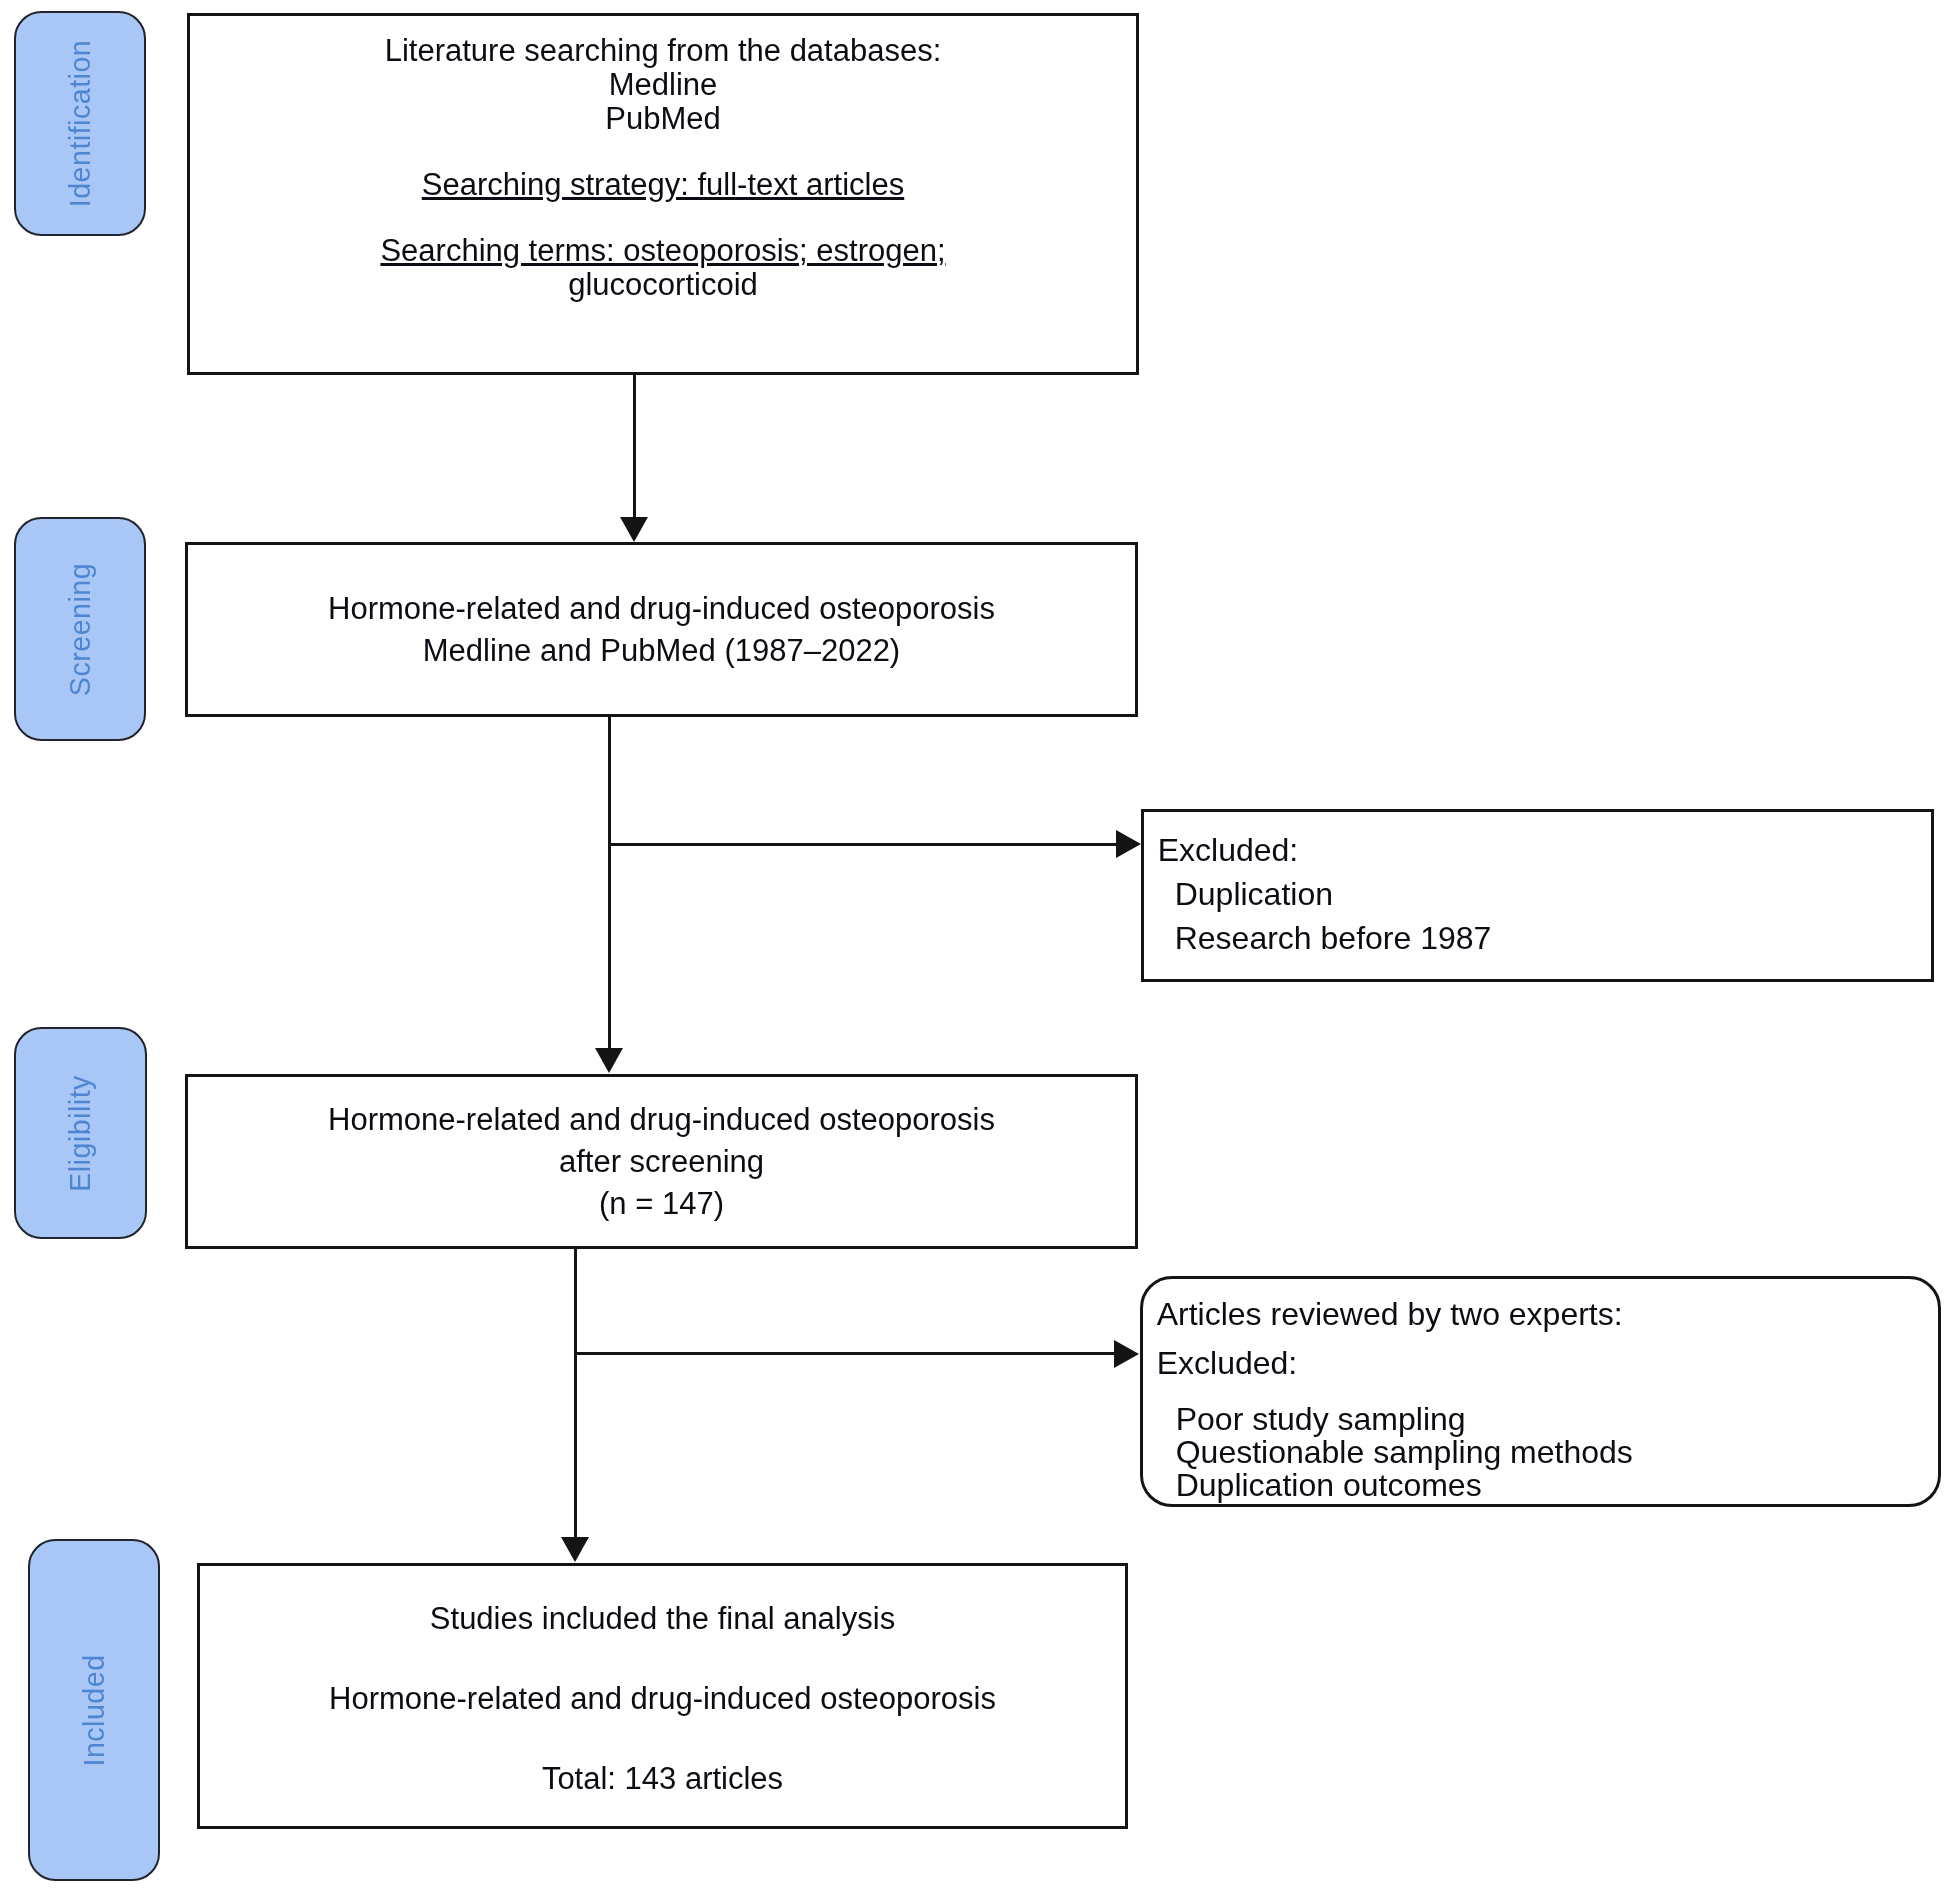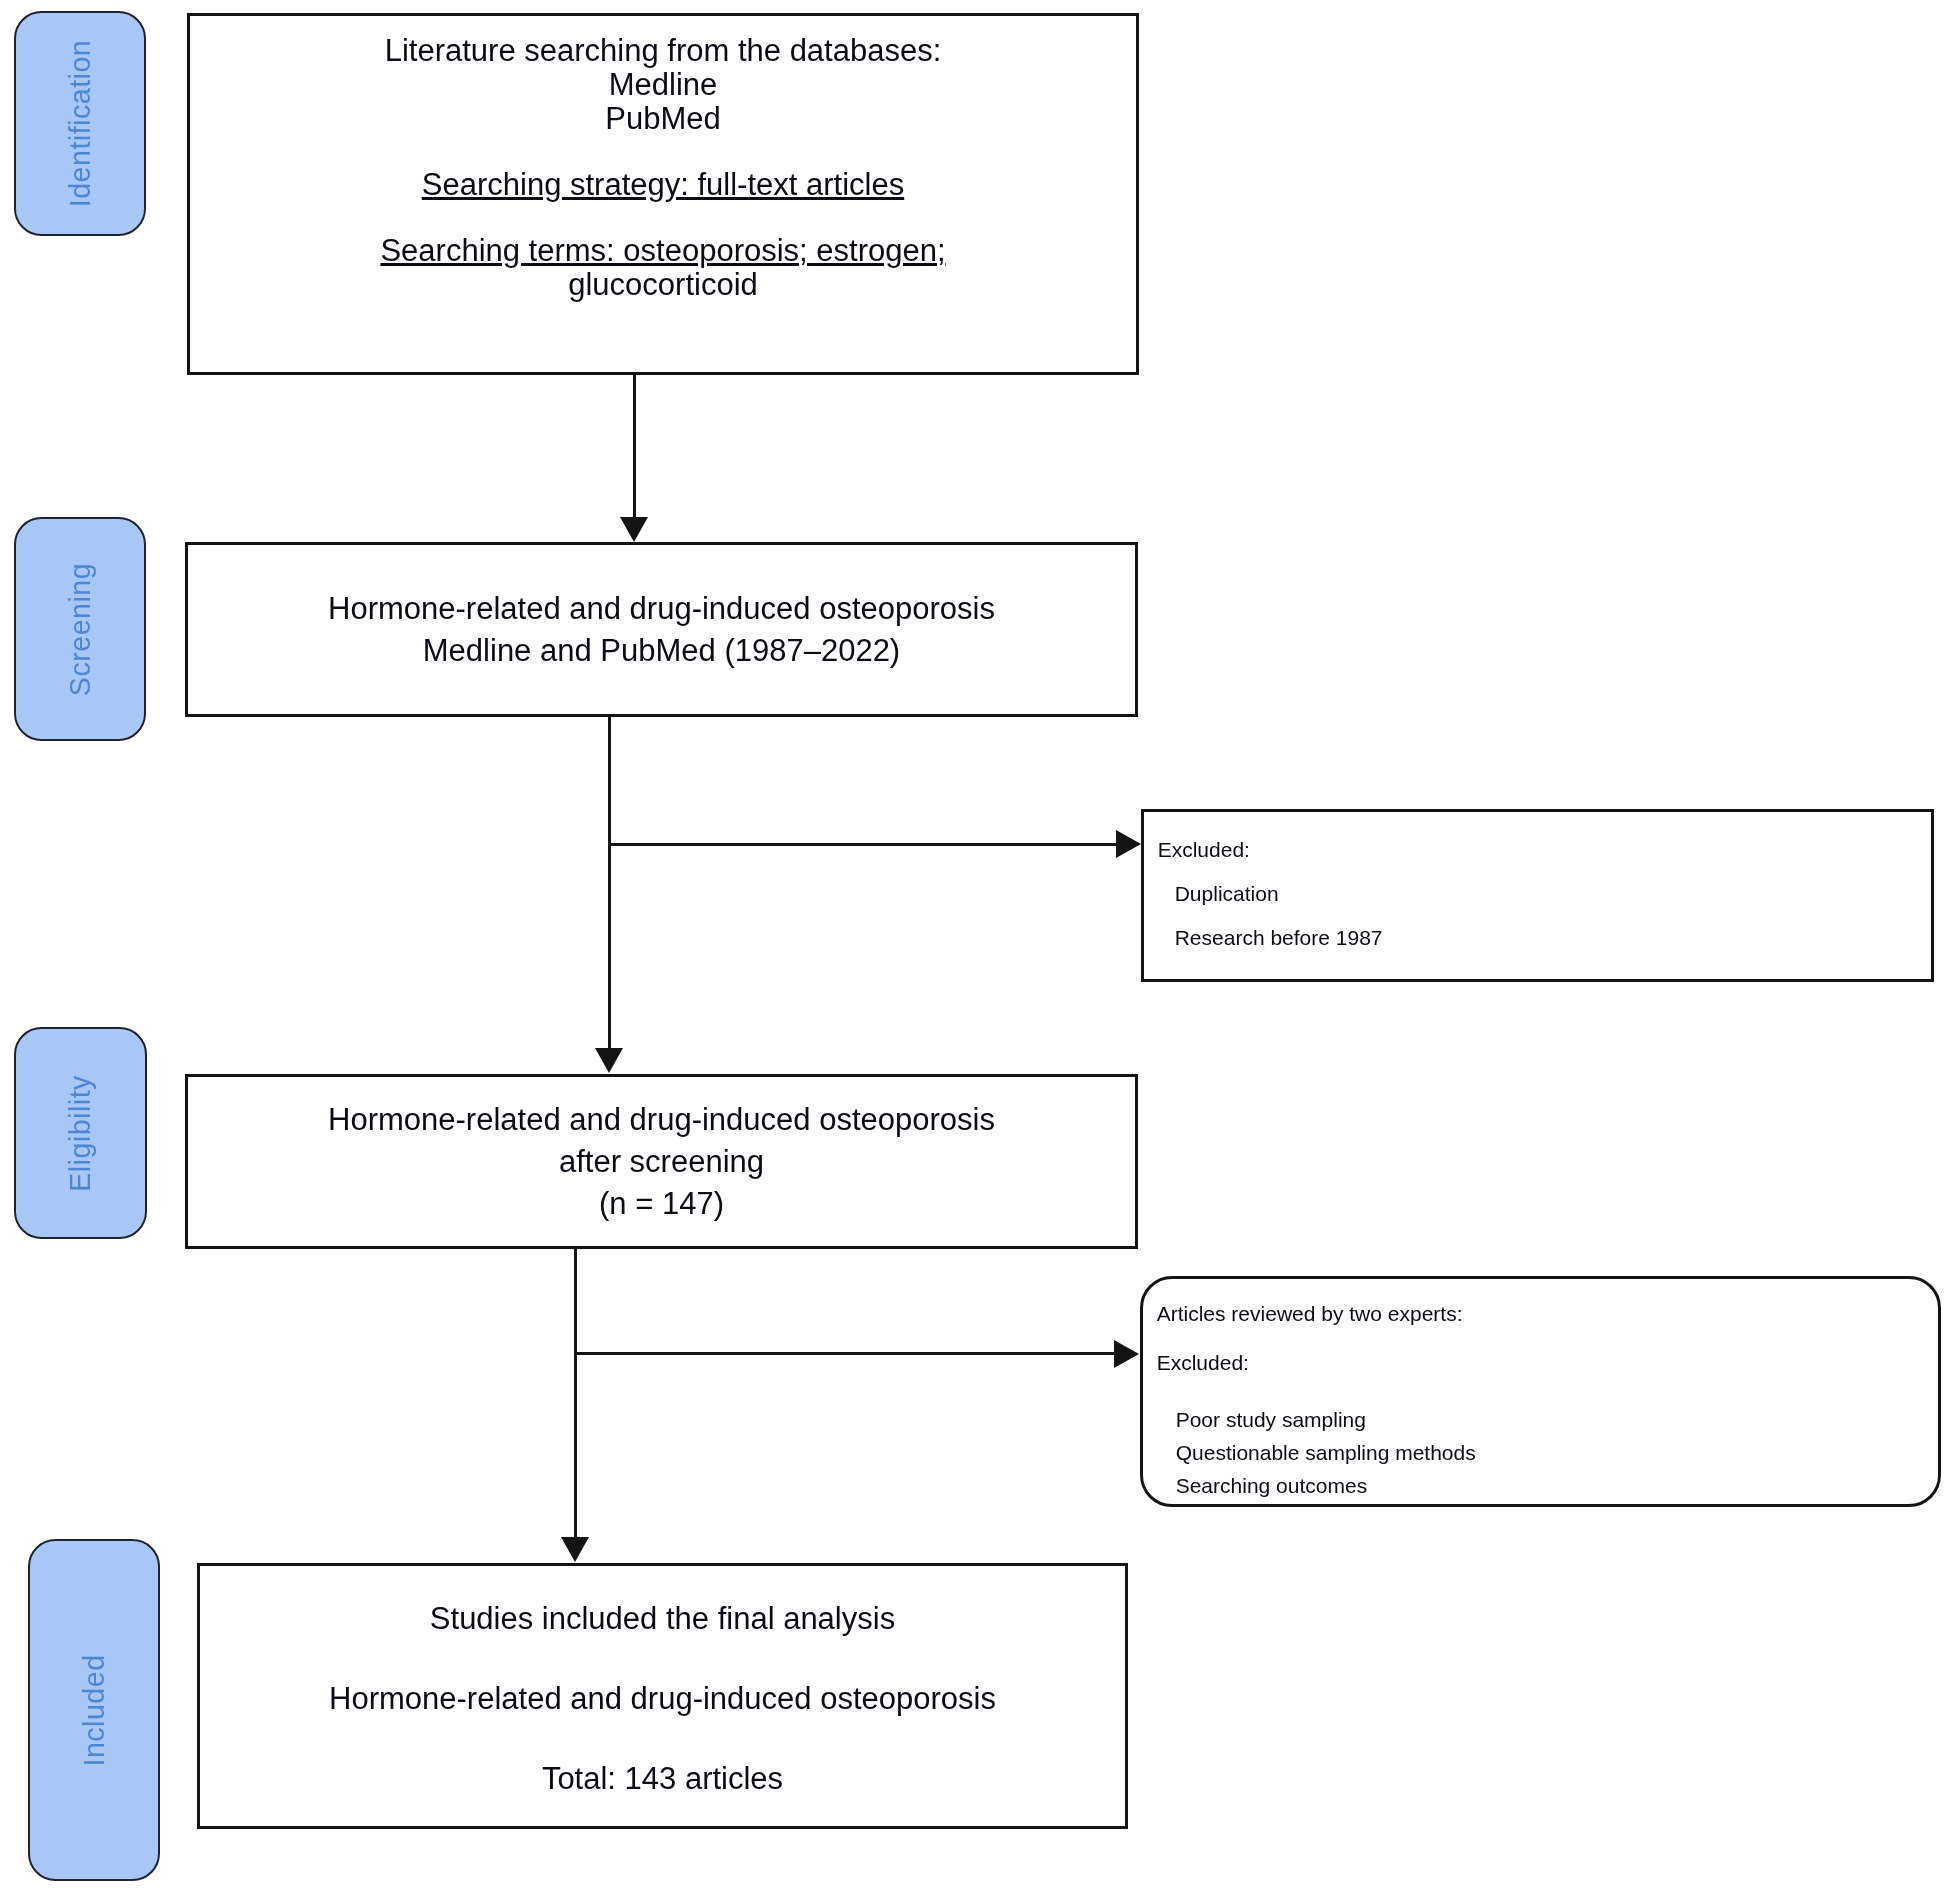--- a/index.html
+++ b/index.html
@@ -44,21 +44,21 @@
   #box-screening{left:185px;top:542px;width:953px;height:175px;display:flex;flex-direction:column;justify-content:center;line-height:42px;}
   #box-eligibility{left:185px;top:1074px;width:953px;height:175px;display:flex;flex-direction:column;justify-content:center;line-height:42px;}
   #box-included{left:197px;top:1563px;width:931px;height:266px;padding-top:34px;line-height:38px;}
   #box-included .gap{margin-top:42px;}
 
   
   .side-box{
     position:absolute;box-sizing:border-box;
     background:#ffffff;
     border:3.7px solid #141414;
-    font-size:21px;
+    font-size:32px;
     text-align:left;
   }
   #box-excluded1{left:1141px;top:809px;width:793px;height:173px;padding:16px 10.6px 0 13.7px;line-height:44px;}
   #box-excluded1 .item{padding-left:17px;}
   #box-excluded2{left:1140px;top:1276px;width:801px;height:231px;padding:16px 10.6px 0 13.7px;border-radius:32px;}
   #box-excluded2 .intro{line-height:38px;}
   #box-excluded2 .title{margin-top:10.6px;line-height:38px;}
   #box-excluded2 .items{margin-top:21px;line-height:33px;}
   #box-excluded2 .item{padding-left:19px;}
 
@@ -132,21 +132,21 @@
     <div class="item">Duplication</div>
     <div class="item">Research before 1987</div>
   </div>
 
   <div class="side-box" id="box-excluded2">
     <div class="intro">Articles reviewed by two experts:</div>
     <div class="title">Excluded:</div>
     <div class="items">
       <div class="item">Poor study sampling</div>
       <div class="item">Questionable sampling methods</div>
-      <div class="item">Searching outcomes</div>
+      <div class="item">Duplication outcomes</div>
     </div>
   </div>
 
   <div class="vline" id="arrow1-line"></div>
   <div class="head-down" id="arrow1-head"></div>
 
   <div class="vline" id="arrow2-line"></div>
   <div class="head-down" id="arrow2-head"></div>
   <div class="hline" id="branch1-line"></div>
   <div class="head-right" id="branch1-head"></div>

